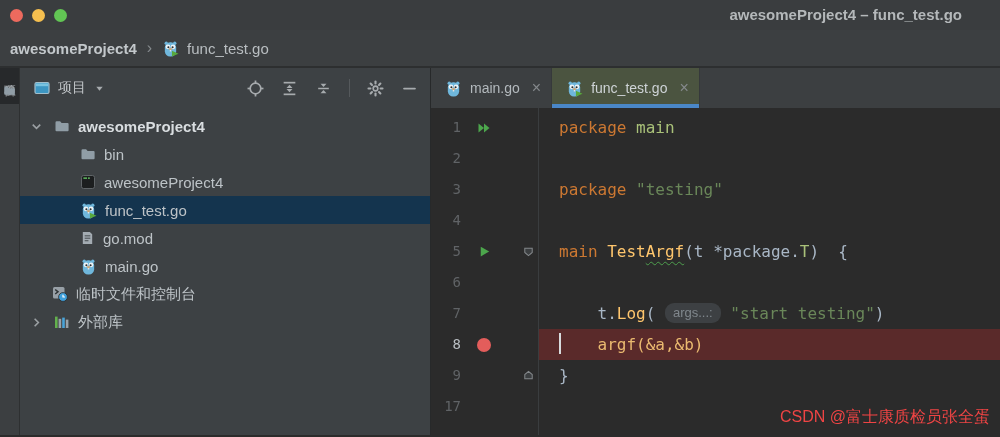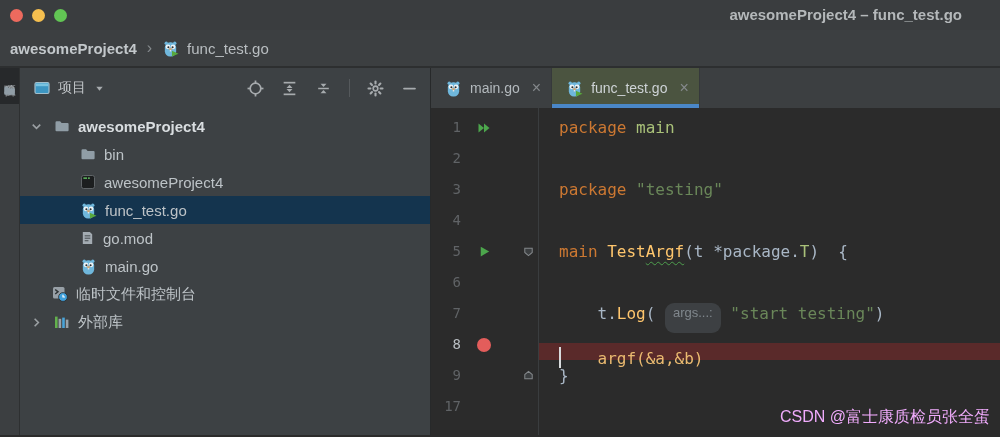--- a/index.html
+++ b/index.html
@@ -67,42 +67,42 @@
                font-family:"DejaVu Sans Mono", monospace; font-size:16px;
                background:var(--editor-bg,#2b2b2b); overflow:hidden; }
   .gutter-sep { position:absolute; left:107px; top:0; bottom:0; width:1px;
                 background:#3a3d3f; }
   .cl { display:flex; height:31px; line-height:31px; }
   .ln { width:30px; text-align:right; color:#606366; font-size:14px; flex:none; }
   .gut { width:46px; flex:none; display:flex; align-items:center; justify-content:center; }
   .fold { width:31px; flex:none; display:flex; align-items:center;
           justify-content:flex-end; padding-right:3px; }
   .code { flex:1; padding-left:21px; white-space:pre; color:#a9b7c6; min-width:0; }
-  .cl.hl .code { background:var(--breakpoint-line-bg,#5a2a2a);margin-top:14px; }
+  .cl.hl .code { background:var(--breakpoint-line-bg,#5a2a2a); }
   .cl.hl .ln { color:#b9bec2; }
   .cursor { display:inline-block; width:2px; height:21px; background:#d8dbdd;
             vertical-align:-4px; margin-right:-2px; }
 
   .tk-kw  { color:var(--keyword,#cc7832); }
   .tk-pl  { color:#a9b7c6; }
   .tk-grn { color:#a9c179; }
   .tk-str { color:var(--string,#6a8759); }
   .tk-num { color:var(--number,#6897bb); }
   .tk-fn  { color:var(--function,#ffc66d); }
   .tk-fnw { color:var(--function,#ffc66d); text-decoration-line:underline;
             text-decoration-style:wavy; text-decoration-color:#4e9e4e;
             text-decoration-thickness:1px; text-underline-offset:4px; }
   .tk-gold{ color:#eaba70; }
   .tk-inlay { display:inline-block; background:#3d4043; color:#80878d;
               font-size:13px; font-family:"Liberation Sans",sans-serif;
-              border-radius:9px; padding:0 8px; line-height:20px; height:30px;
+              border-radius:9px; padding:0 8px; line-height:20px; height:20px;
               vertical-align:2px; }
 
   .watermark { position:absolute; right:10px; bottom:7px; font-size:16px;
-               color:#f0abfc; font-family:"Liberation Sans",sans-serif;margin-left:32px; }
+               color:#ef4444; font-family:"Liberation Sans",sans-serif;margin-left:32px; }
 </style>
 </head>
 <body>
 
 <div class="window">
 
   <div class="titlebar">
     <div class="lights">
       <div class="light close"></div>
       <div class="light min"></div>

